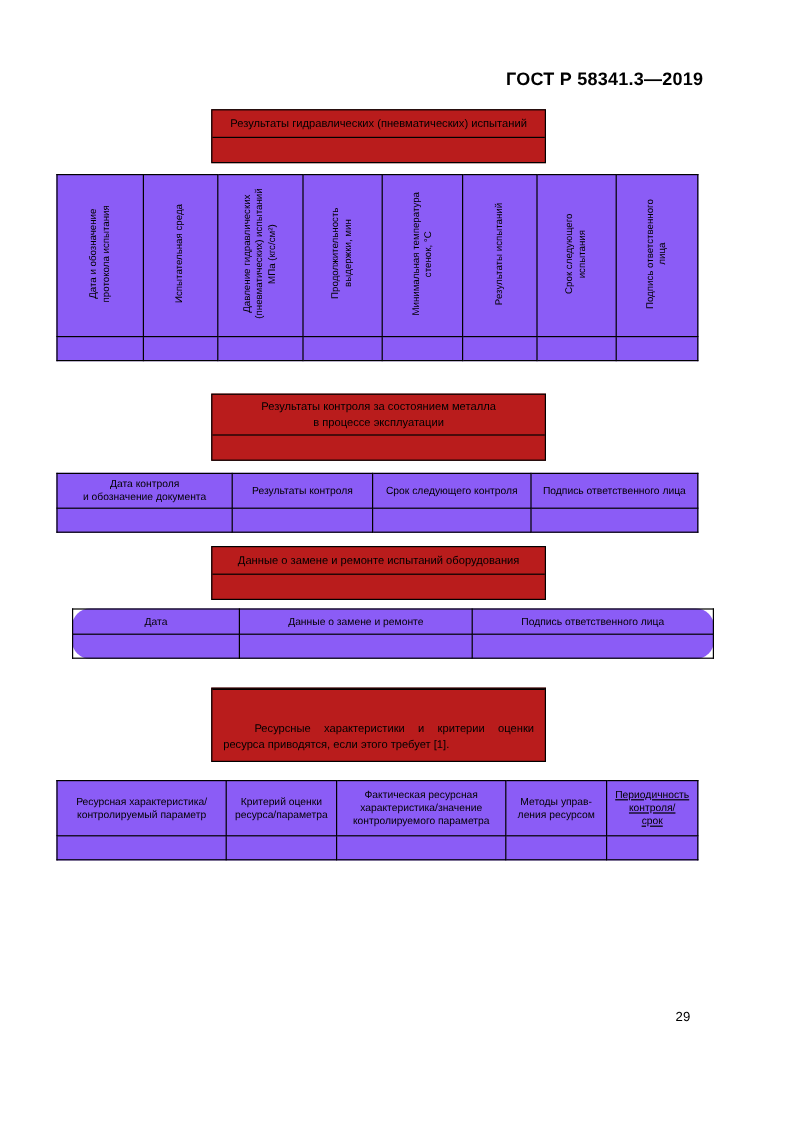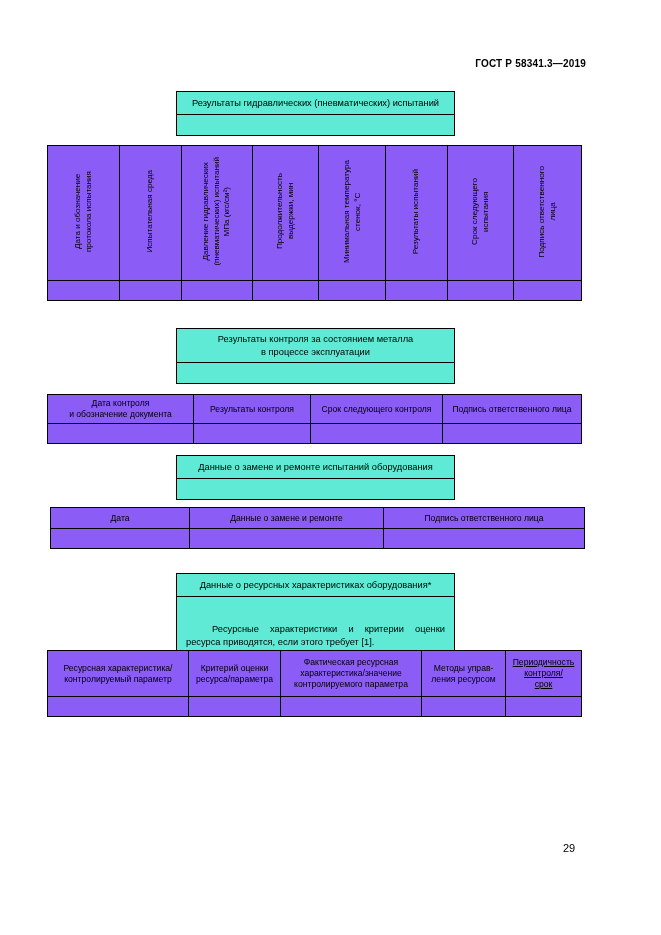--- a/index.html
+++ b/index.html
@@ -16,42 +16,42 @@
     overflow: hidden;
     font-family: "Liberation Sans", sans-serif;
     color: #000;
   }
 
   
   .doc-header {
     position: absolute;
     top: 58px;
     right: 75px;
-    font-size: 10px;
+    font-size: 15px;
     font-weight: bold;
     letter-spacing: 0.2px;
     white-space: nowrap;
   }
 
   
   .page-number {
     position: absolute;
     left: 563px;
     top: 842px;
     font-size: 11px;
   }
 
   
   .abs { position: absolute; }
 
   
   .caption-box {
     border: 1px solid #000;
     box-sizing: border-box;
-    background: #5eead4;
+    background: #b91c1c;
   }
   .caption-row {
     box-sizing: border-box;
     text-align: center;
     font-size: 9.3px;
     line-height: 12.5px;
     padding: 5px 6px;
     display: flex;
     align-items: center;
     justify-content: center;
@@ -211,21 +211,21 @@
         <td class="blank"></td>
       </tr>
     </tbody>
   </table>
 
   <div class="abs caption-box" style="left:176px; top:455px; width:279px;">
     <div class="caption-row" style="height: 22px; white-space: pre-line;">Данные о замене и ремонте испытаний оборудования</div>
     <div class="caption-row divider caption-blank" style="white-space: pre-line;"></div>
   </div>
 
-  <table class="grid abs" style="left:50px; top:507px; width:534px;">
+  <table class="grid abs" style="left:60px; top:507px; width:534px;border-radius:15px;">
     <colgroup>
       <col style="width:139px">
         <col style="width:194px">
         <col style="width:201px">
     </colgroup>
     <thead>
       <tr>
         <th class="th-multi" style="height: 21px; white-space: pre-line;">Дата</th>
         <th class="th-multi" style="white-space: pre-line;">Данные о замене и ремонте</th>
         <th class="th-multi" style="white-space: pre-line;">Подпись ответственного лица</th>
@@ -234,21 +234,20 @@
     <tbody>
       <tr>
         <td class="blank"></td>
         <td class="blank"></td>
         <td class="blank"></td>
       </tr>
     </tbody>
   </table>
 
   <div class="abs caption-box" style="left:176px; top:573px; width:279px;">
-    <div class="caption-row" style="height: 22px; white-space: pre-line;">Данные о ресурсных характеристиках оборудования*</div>
     <div class="caption-row divider caption-blank" style="white-space: pre-line;"></div>
     <div class="caption-note divider">
       <span class="indent">Ресурсные  характеристики  и  критерии  оценки</span>
       <span>ресурса приводятся, если этого требует [1].</span>
     </div>
   </div>
 
   <table class="grid abs" style="left:47px; top:650px; width:534px;">
     <colgroup>
       <col style="width:141px">

